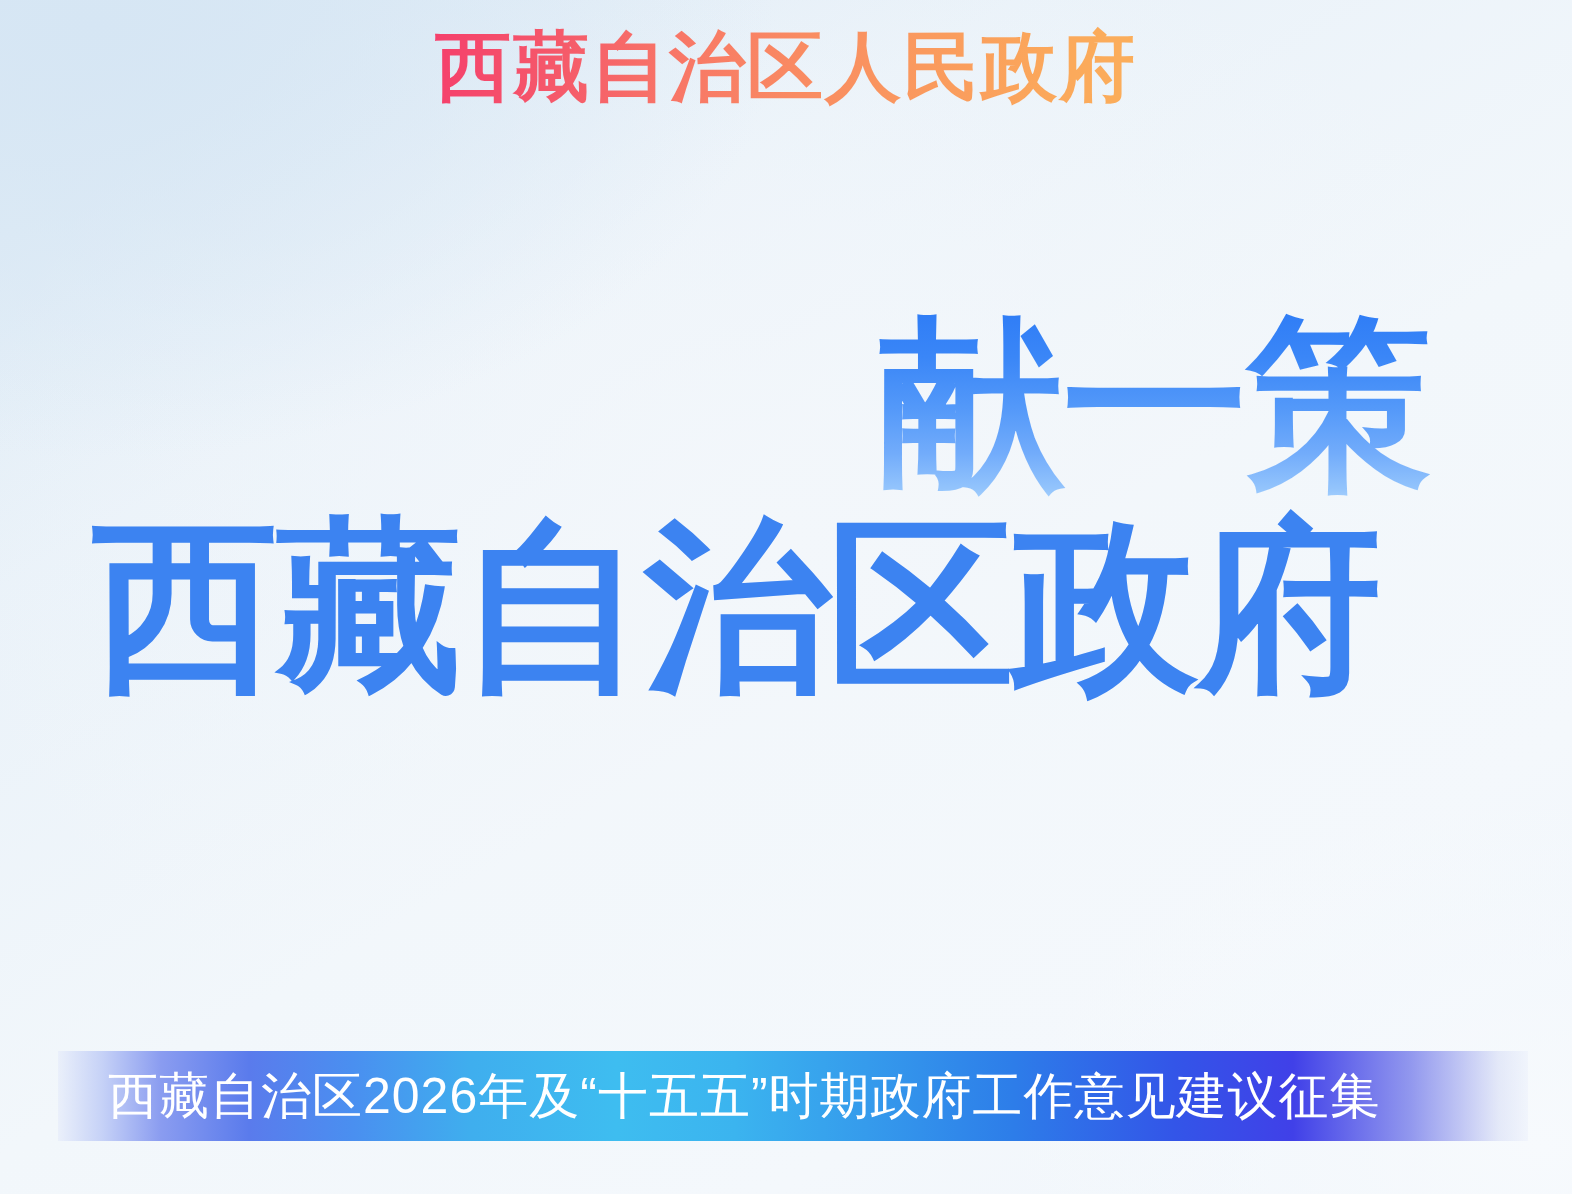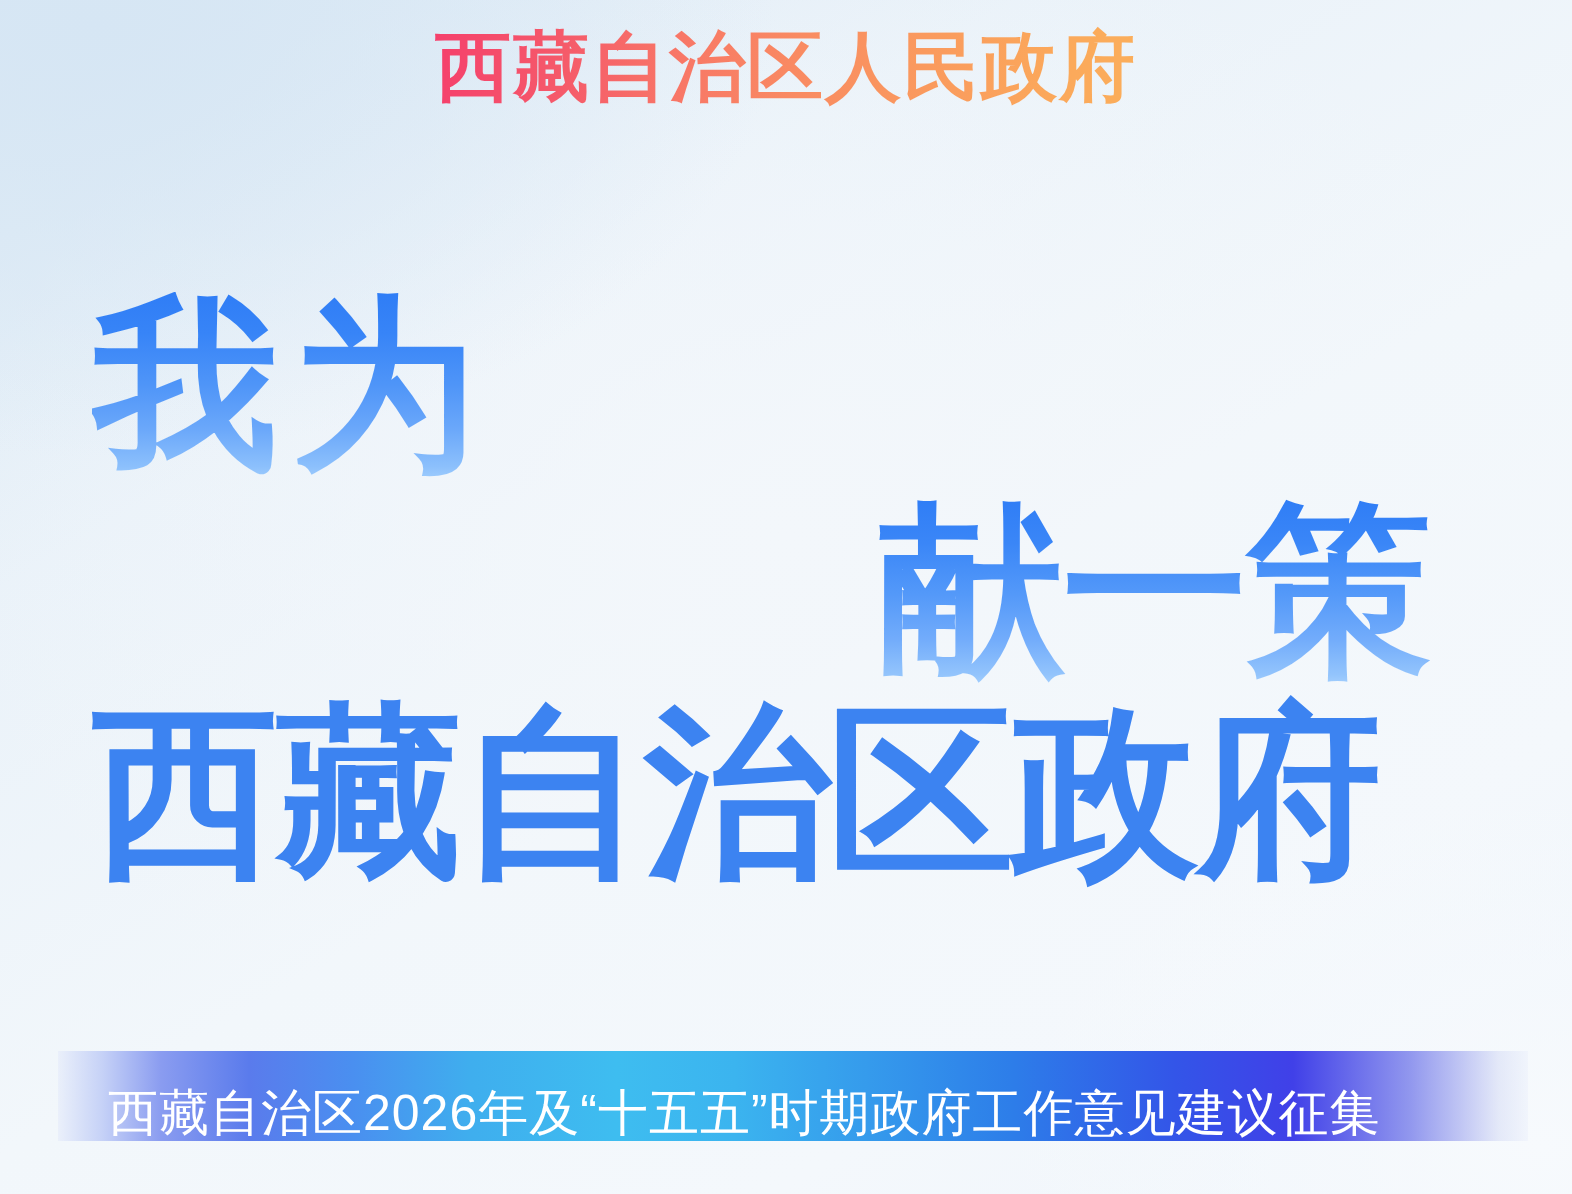--- a/index.html
+++ b/index.html
@@ -116,21 +116,21 @@
   }
 
   
   .banner {
     position: absolute;
     left: 58px;
     top: 1051px;
     width: 1470px;
     height: 90px;
     display: flex;
-    align-items: flex-end;
+    align-items: center;
     background-image: linear-gradient(90deg,
         rgba(228,234,250,0.55) 0%,
         rgba(190,203,246,0.85) 3%,
         #8A9CF0 7%,
         #5A7BEC 13%,
         #4A8FF0 20%,
         #3FAEEE 28%,
         #3EBDF0 38%,
         #3BB4EF 46%,
         #359BEC 55%,
@@ -155,21 +155,20 @@
 </head>
 <body>
 
 <div class="poster">
 
   <div class="header-row">
     <div class="header-title">西藏自治区人民政府</div>
   </div>
 
   <div class="title-block">
-    <div class="title-line title-line-1">我为</div>
     <div class="title-line title-line-3">献一策</div>
     <div class="title-line title-line-2">西藏自治区政府</div>
   </div>
 
   <div class="banner">
     <div class="banner-text">西藏自治区2026年及“十五五”时期政府工作意见建议征集</div>
   </div>
 
 </div>
 

